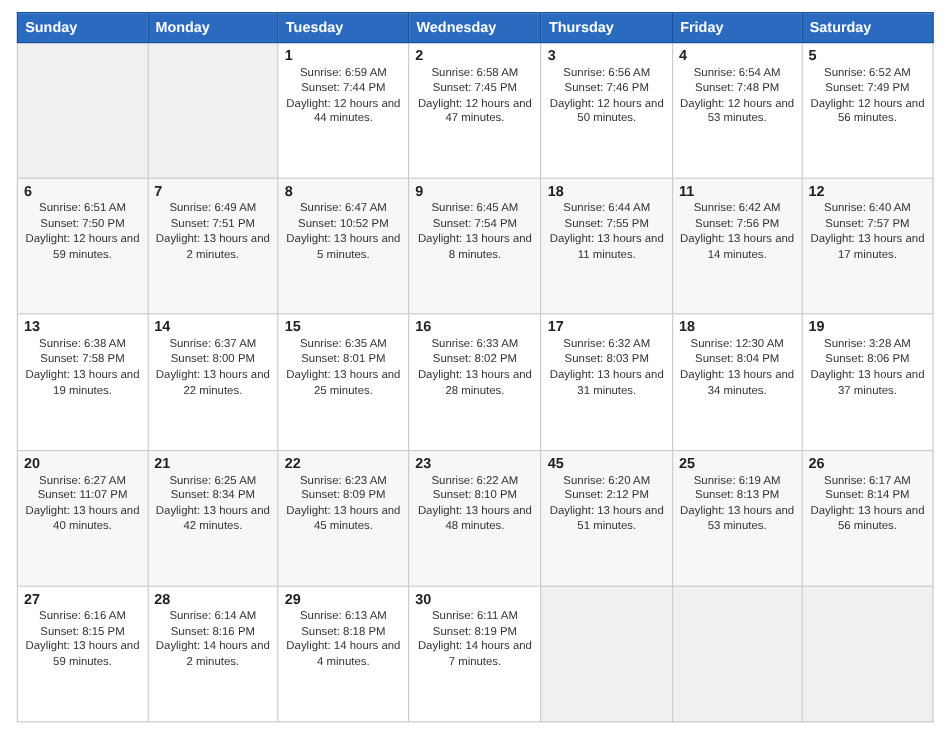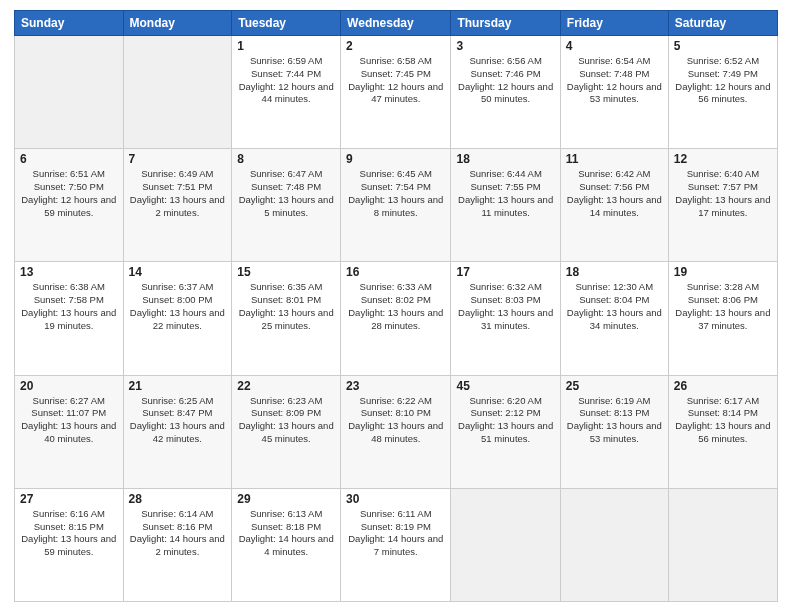--- a/index.html
+++ b/index.html
@@ -166,21 +166,21 @@
           </td>
           <td>
             <span class="day-number">7</span>
             <div class="day-info">Sunrise: 6:49 AM
 Sunset: 7:51 PM
 Daylight: 13 hours and 2 minutes.</div>
           </td>
           <td>
             <span class="day-number">8</span>
             <div class="day-info">Sunrise: 6:47 AM
-Sunset: 7:48 PM
+Sunset: 10:52 PM
 Daylight: 13 hours and 5 minutes.</div>
           </td>
           <td>
             <span class="day-number">9</span>
             <div class="day-info">Sunrise: 6:45 AM
 Sunset: 7:54 PM
 Daylight: 13 hours and 8 minutes.</div>
           </td>
           <td>
             <span class="day-number">18</span>
@@ -248,21 +248,21 @@
         <tr>
           <td>
             <span class="day-number">20</span>
             <div class="day-info">Sunrise: 6:27 AM
 Sunset: 11:07 PM
 Daylight: 13 hours and 40 minutes.</div>
           </td>
           <td>
             <span class="day-number">21</span>
             <div class="day-info">Sunrise: 6:25 AM
-Sunset: 8:47 PM
+Sunset: 8:34 PM
 Daylight: 13 hours and 42 minutes.</div>
           </td>
           <td>
             <span class="day-number">22</span>
             <div class="day-info">Sunrise: 6:23 AM
 Sunset: 8:09 PM
 Daylight: 13 hours and 45 minutes.</div>
           </td>
           <td>
             <span class="day-number">23</span>

